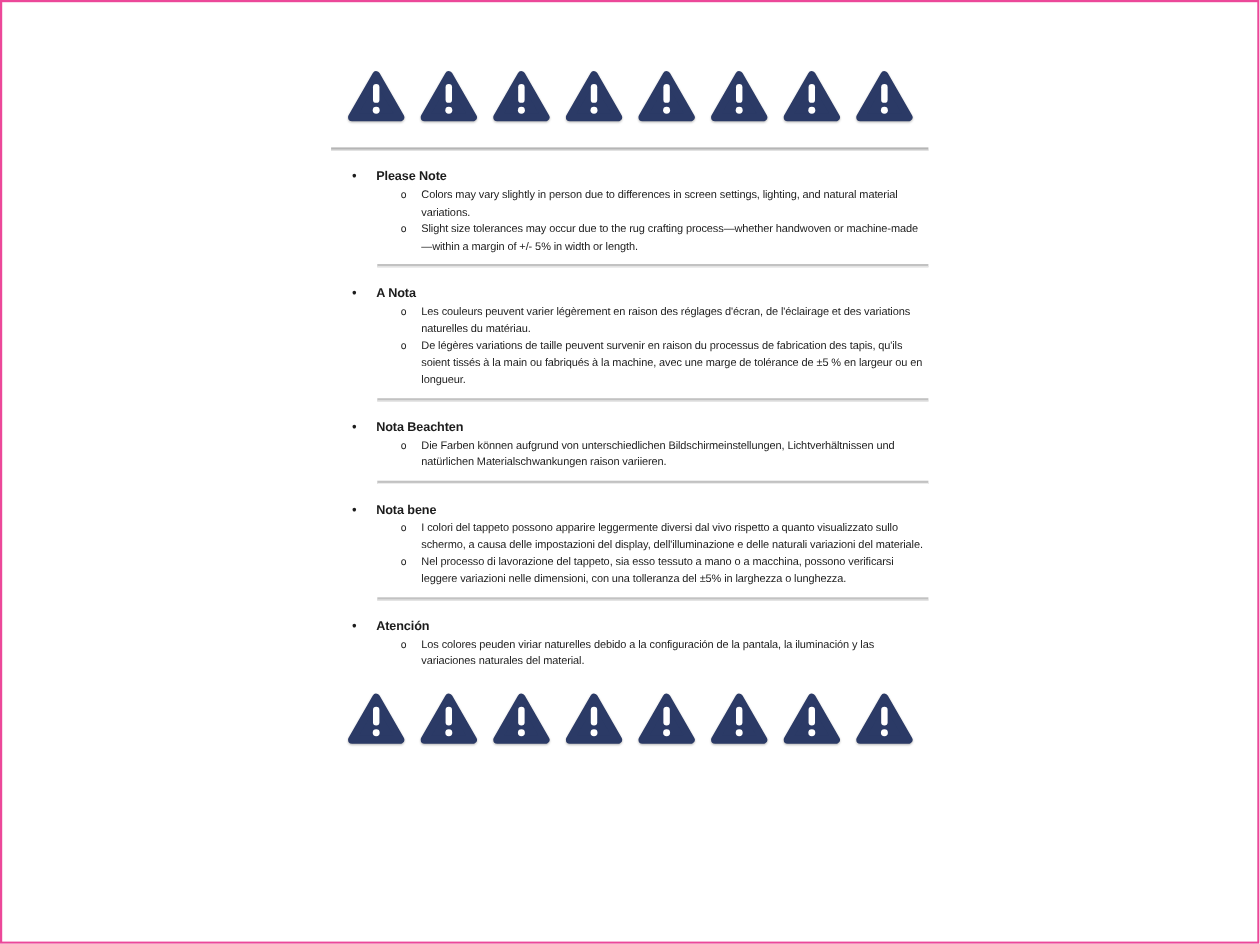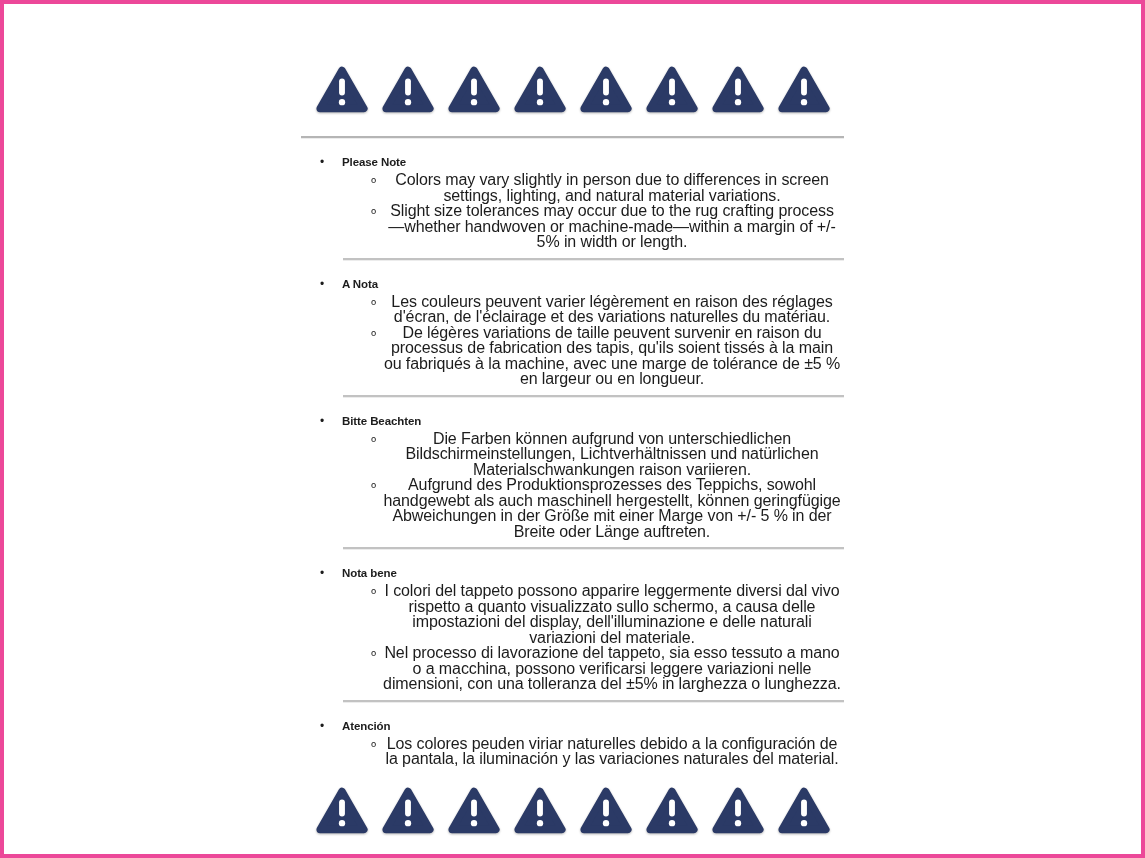--- a/index.html
+++ b/index.html
@@ -1,21 +1,21 @@
 <!DOCTYPE html>
 <html><head>
 <meta charset="utf-8">
 <style>
   html,body{margin:0;padding:0;background:#f4f4f4;}
   .page{
     position:relative;
     width:1145px;height:858px;
     margin:0 auto;
     background:#ffffff;
-    border:4px solid #ec4899;
+    border:2px solid #ec4899;
     box-sizing:border-box;
     overflow:hidden;
     font-family:"Liberation Sans", sans-serif;
     color:#1c1c1c;
   }
   .content{width:543px;margin:0 auto;}
 
   
   .triangle-row{
     display:flex;justify-content:center;align-items:flex-end;
@@ -33,21 +33,21 @@
 
   
   .note-section{padding-top:15px;}
   .heading-row{display:flex;align-items:baseline;margin-left:19px;height:16px;line-height:16px;}
   .b1{width:22px;flex:none;font-size:12px;}
   .b1::before{content:"\2022";}
   .heading{font-size:11.5px;font-weight:bold;margin:0;letter-spacing:-0.1px;}
   .sub-list{list-style:none;margin:2px 0 0 0;padding:0;}
   .sub-item{
     display:flex;margin-left:63px;
-    font-size:16px;line-height:15.5px;letter-spacing:-0.1px;text-align:center;
+    font-size:10px;line-height:15.5px;letter-spacing:-0.1px;
   }
   .b2{width:19px;flex:none;font-size:9.5px;font-family:"DejaVu Sans Mono", monospace;}
   .b2::before{content:"o";}
   .item-text{width:458px;}
 </style>
 </head>
 <body>
 
 <div class="page">
   <div class="content">
@@ -155,32 +155,28 @@
     <span class="b2"></span>
     <span class="item-text">De légères variations de taille peuvent survenir en raison du processus de fabrication des tapis, qu'ils soient tissés à la main ou fabriqués à la machine, avec une marge de tolérance de ±5 % en largeur ou en longueur.</span>
   </li>
 </ul>
     <div class="rule section-rule"></div>
   </section>
 
   <section class="note-section">
     <div class="heading-row">
       <span class="b1"></span>
-      <h3 class="heading">Bitte Beachten</h3>
+      <h3 class="heading">Nota Beachten</h3>
     </div>
     <ul class="sub-list">
   <li class="sub-item">
     <span class="b2"></span>
     <span class="item-text">Die Farben können aufgrund von unterschiedlichen Bildschirmeinstellungen, Lichtverhältnissen und natürlichen Materialschwankungen raison variieren.</span>
   </li>
 
-  <li class="sub-item">
-    <span class="b2"></span>
-    <span class="item-text">Aufgrund des Produktionsprozesses des Teppichs, sowohl handgewebt als auch maschinell hergestellt, können geringfügige Abweichungen in der Größe mit einer Marge von +/- 5 % in der Breite oder Länge auftreten.</span>
-  </li>
 </ul>
     <div class="rule section-rule"></div>
   </section>
 
   <section class="note-section">
     <div class="heading-row">
       <span class="b1"></span>
       <h3 class="heading">Nota bene</h3>
     </div>
     <ul class="sub-list">

